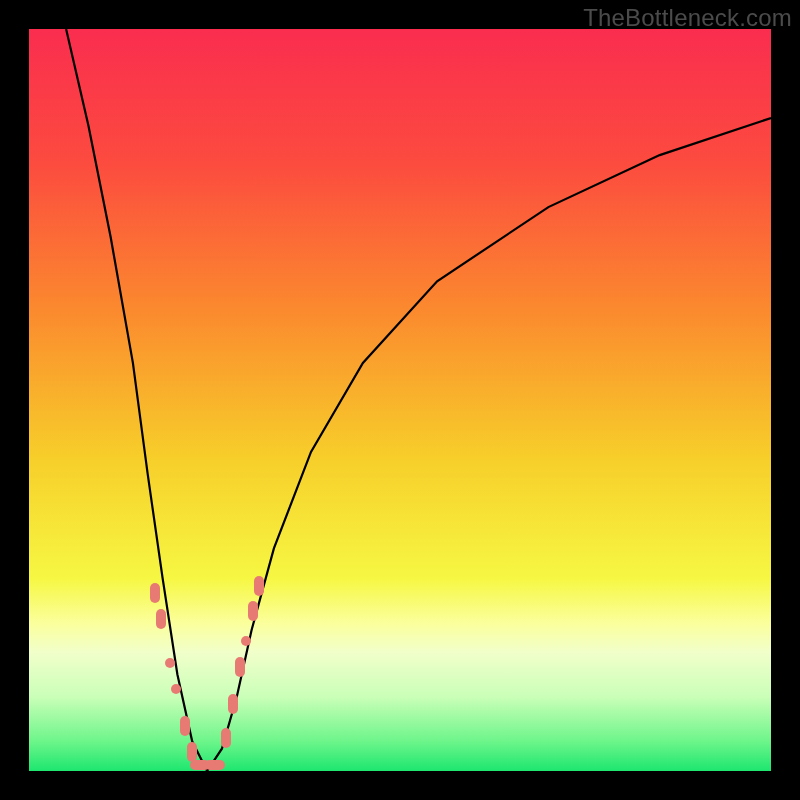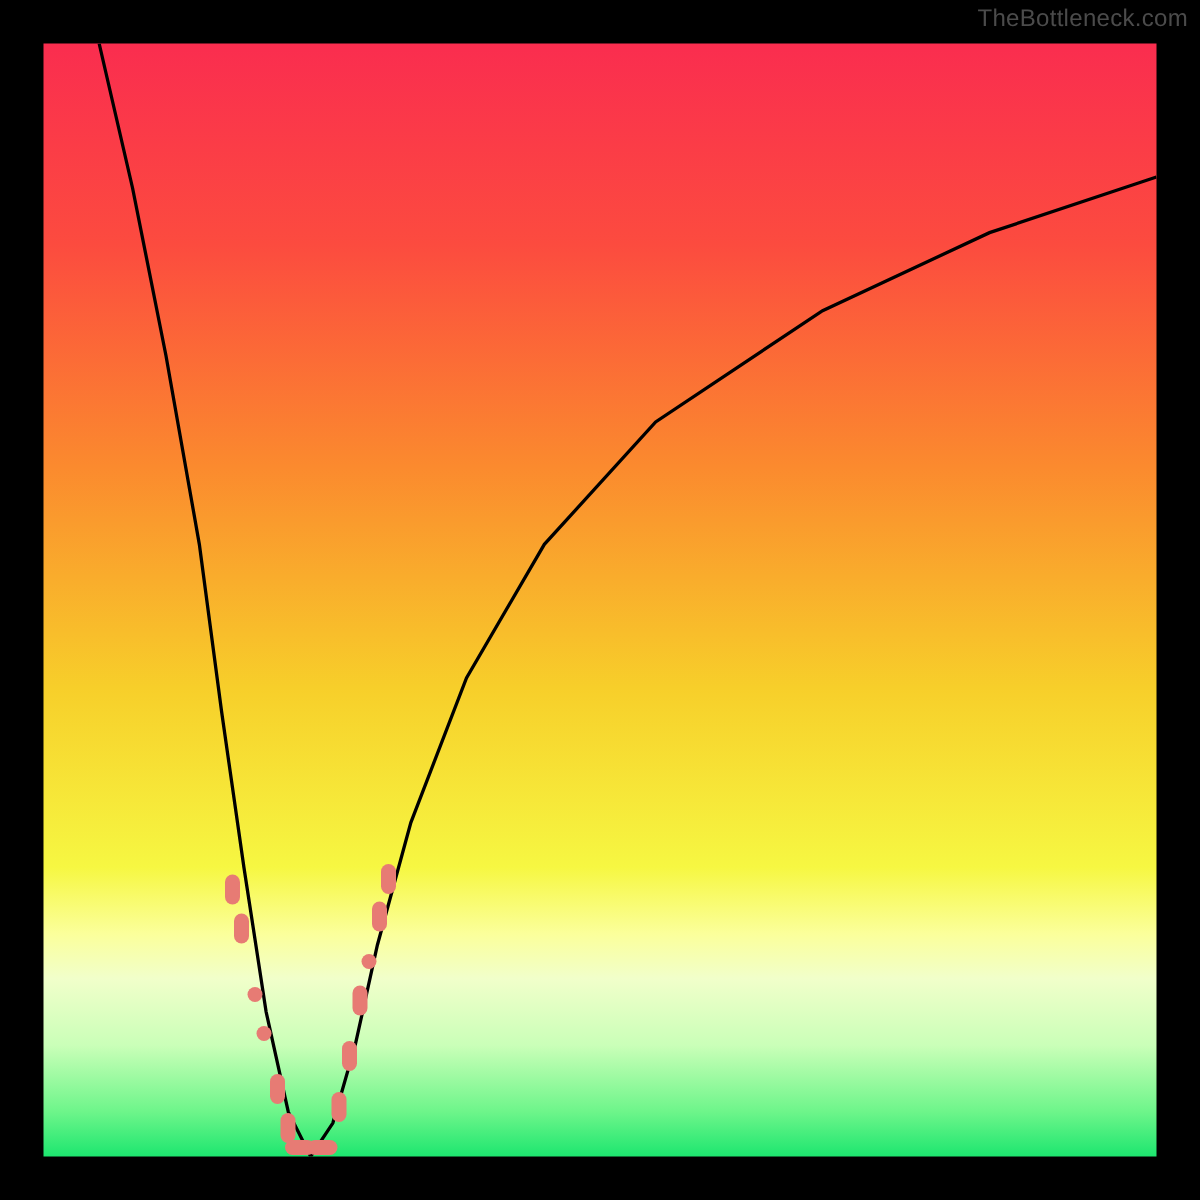--- a/index.html
+++ b/index.html
@@ -23,21 +23,21 @@
     top: 29px;
     width: 742px;
     height: 742px;
     
   }
   .watermark {
     position: absolute;
     top: 4px;
     right: 8px;
     color: #4b4b4b;
-    font-size: 16px;
+    font-size: 24px;
     font-weight: 500;
     letter-spacing: 0.2px;
     user-select: none;
     z-index: 5;
   }
   svg.curve {
     position: absolute;
     left: 0;
     top: 0;
     width: 742px;

